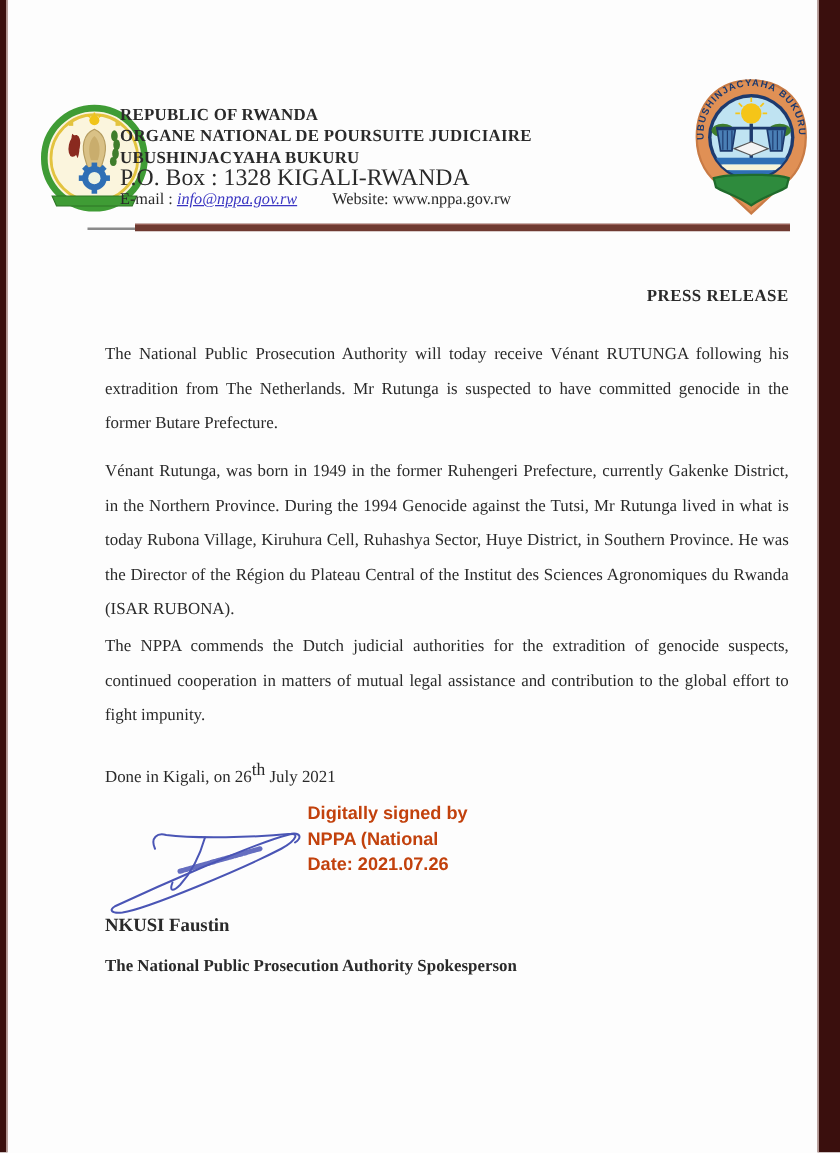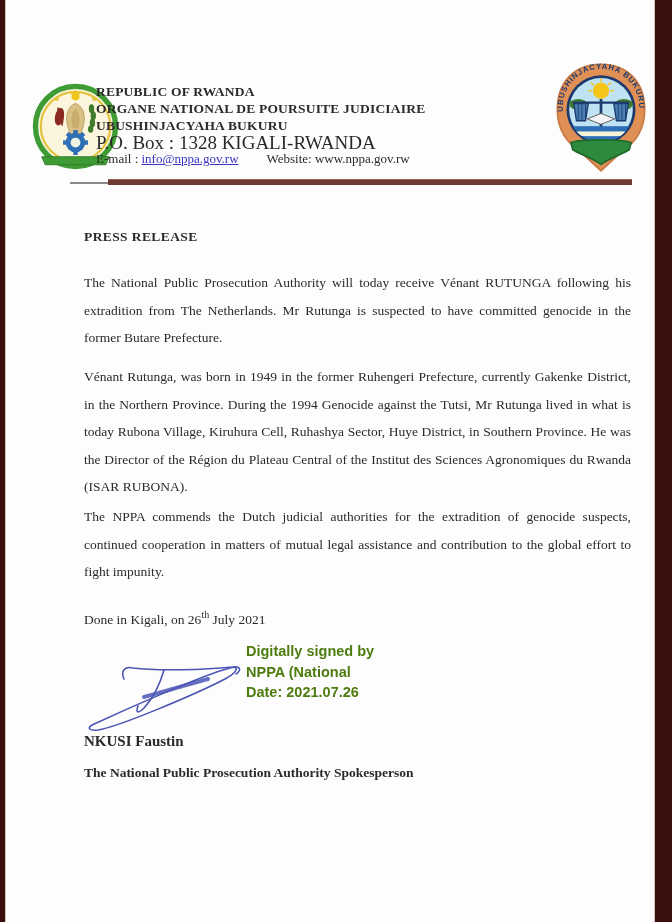--- a/index.html
+++ b/index.html
@@ -13,42 +13,42 @@
   .edge-left  { left:0; width:5px; border-right:1px solid #d8c0ba; }
   .edge-right { right:0; width:17px; border-left:1px solid #d8c0ba; }
 
   .emblem-left  { position:absolute; left:31px;  top:79px;  width:89px;  height:95px; }
   .emblem-right { position:absolute; left:551px; top:60px;  width:100px; height:116px; }
 
   .header-text { position:absolute; left:96px; top:83px; width:492px; }
   .h-bold { font-weight:bold; font-size:13.5px; line-height:17px; letter-spacing:.2px; }
   .h-po   { font-size:19px; line-height:15px; margin-top:1px; }
   .h-mail { font-size:13px; line-height:15px; margin-top:1px; }
-  .h-mail a { color:#3a35c2; text-decoration:underline; }
+  .h-mail a { color:#3a35c2; text-decoration:underline;font-style:italic; }
   .h-gap { display:inline-block; width:28px; }
 
   .rule-gray   { position:absolute; left:70px;  top:182px; width:44px;  height:2px; background:#8a8a8a; }
   .rule-maroon { position:absolute; left:108px; top:179px; width:524px; height:5px;
                  background:#6f3a31; border-top:1px solid #99625a; }
 
-  .press-title { position:absolute; left:84px; top:229px; width:547px; text-align:left;
+  .press-title { position:absolute; left:84px; top:229px; width:547px; text-align:right;
                  font-weight:bold; font-size:13.5px; letter-spacing:.4px; }
 
   .para { position:absolute; left:84px; width:547px; text-align:justify;
           font-size:13.5px; line-height:27.6px; }
   .p1 { top:269px; } .p2 { top:363px; } .p3 { top:503px; }
 
   .dateline { position:absolute; left:84px; top:609px; font-size:13.5px; }
-  .dateline sup { font-size:10px; }
+  .dateline sup { font-size:14px; }
 
   .signature { position:absolute; left:84px; top:645px; width:166px; height:98px; }
 
   .digsig { position:absolute; left:246px; top:641px; width:170px;
             font-family:"Liberation Sans", sans-serif; font-size:14.5px;
-            line-height:20.5px; color:#4d7c0f; font-weight:600; }
+            line-height:20.5px; color:#c2410c; font-weight:600; }
 
   .sig-name { position:absolute; left:84px; top:733px; font-weight:bold; font-size:15px; }
   .sig-role { position:absolute; left:84px; top:765px; font-weight:bold; font-size:13.5px; }
 </style>
 </head>
 <body>
 
 <div class="edge edge-left"></div>
 <div class="edge edge-right"></div>
 

